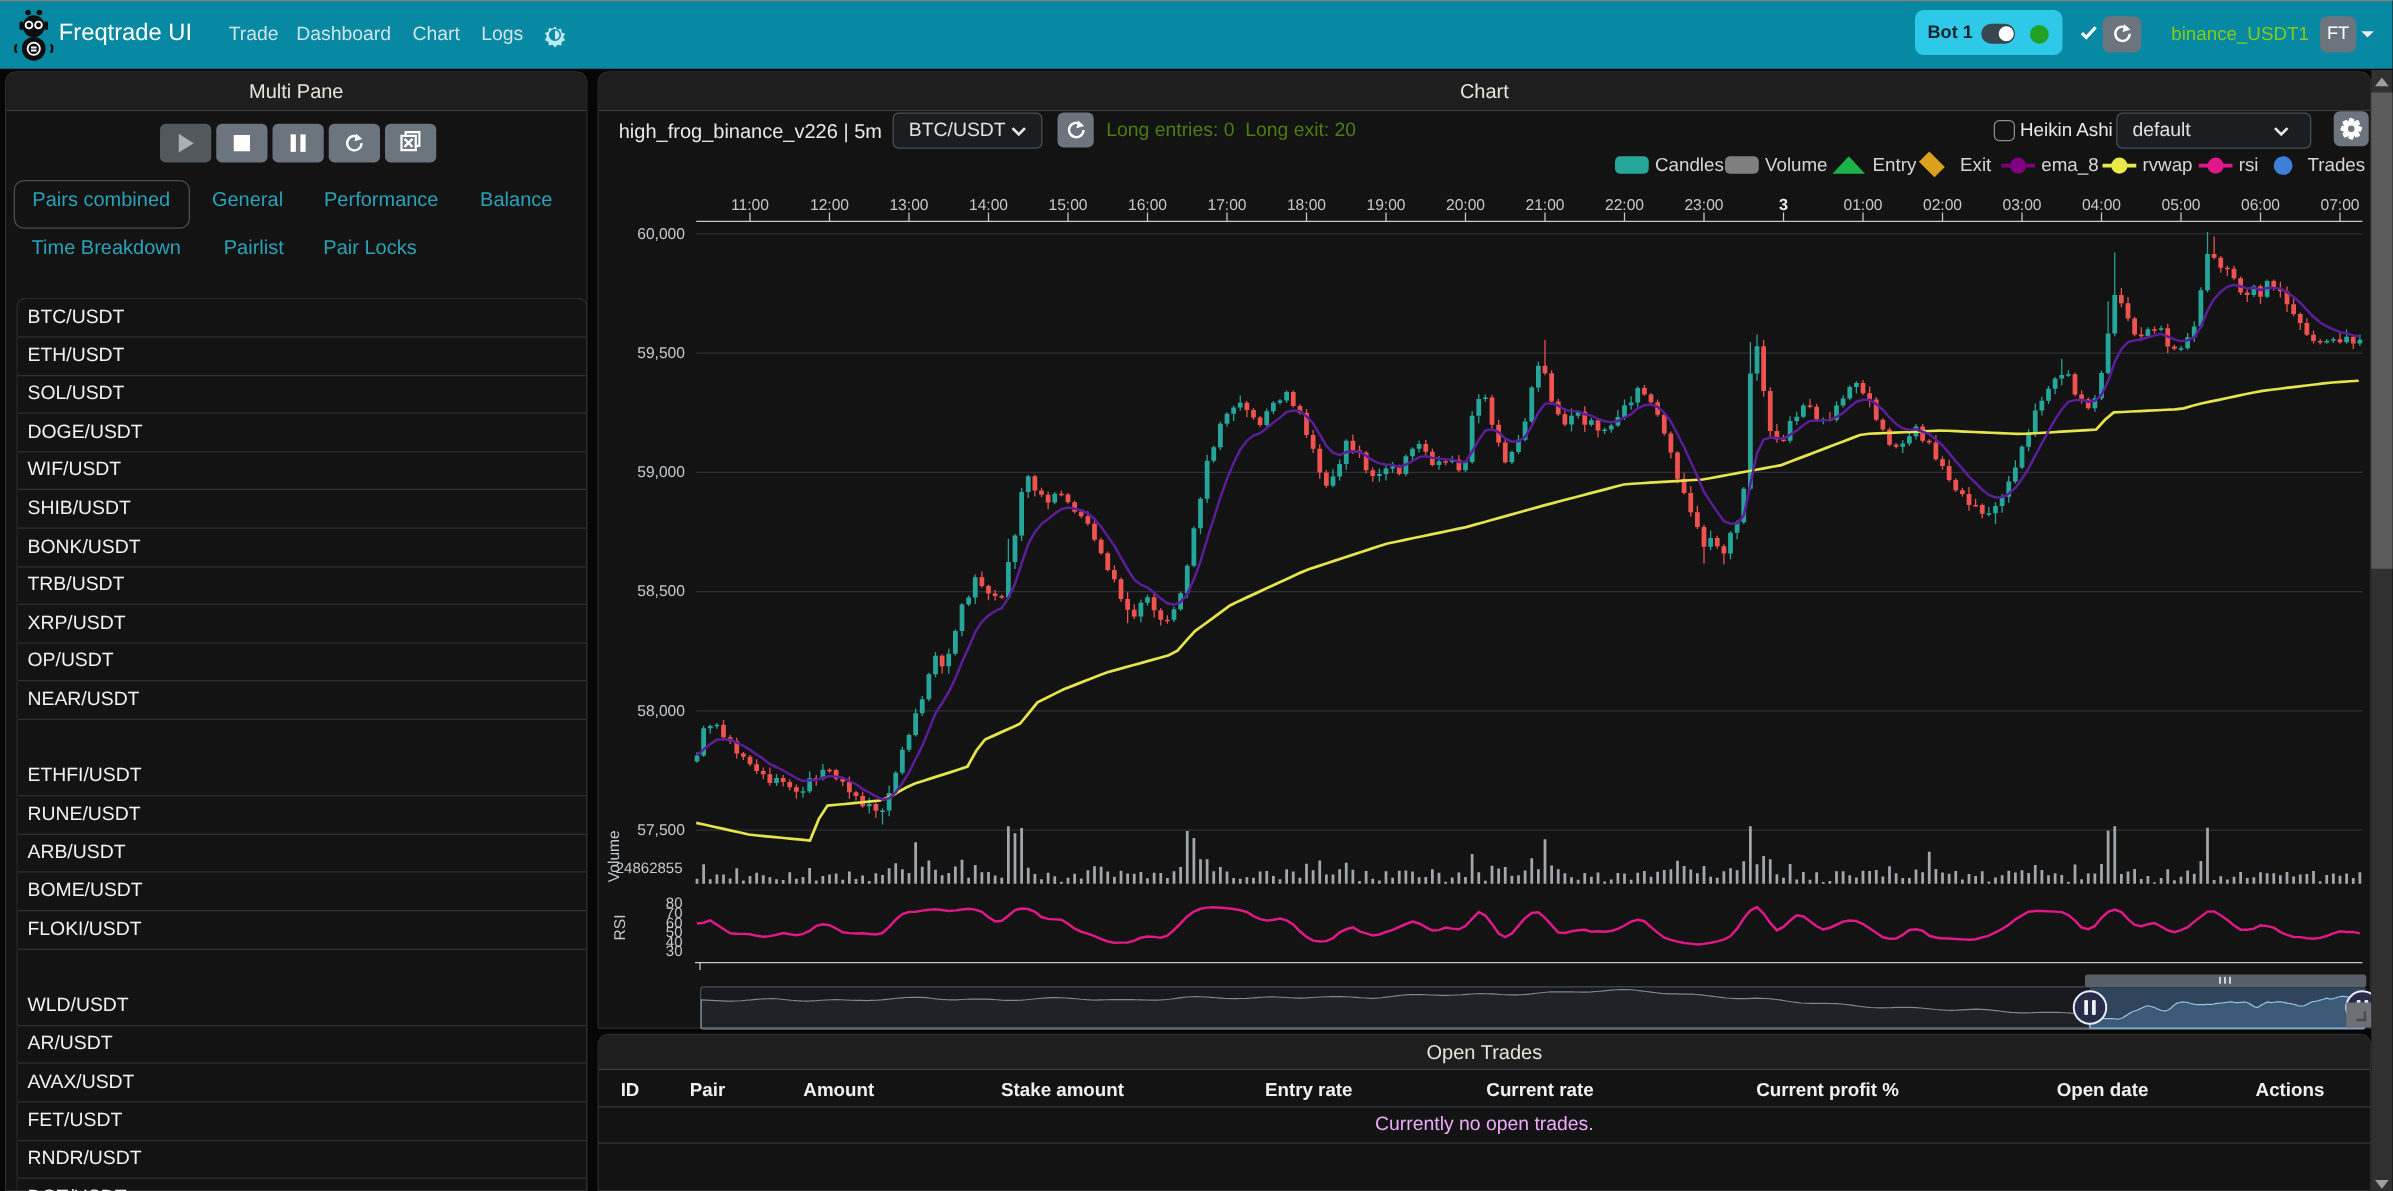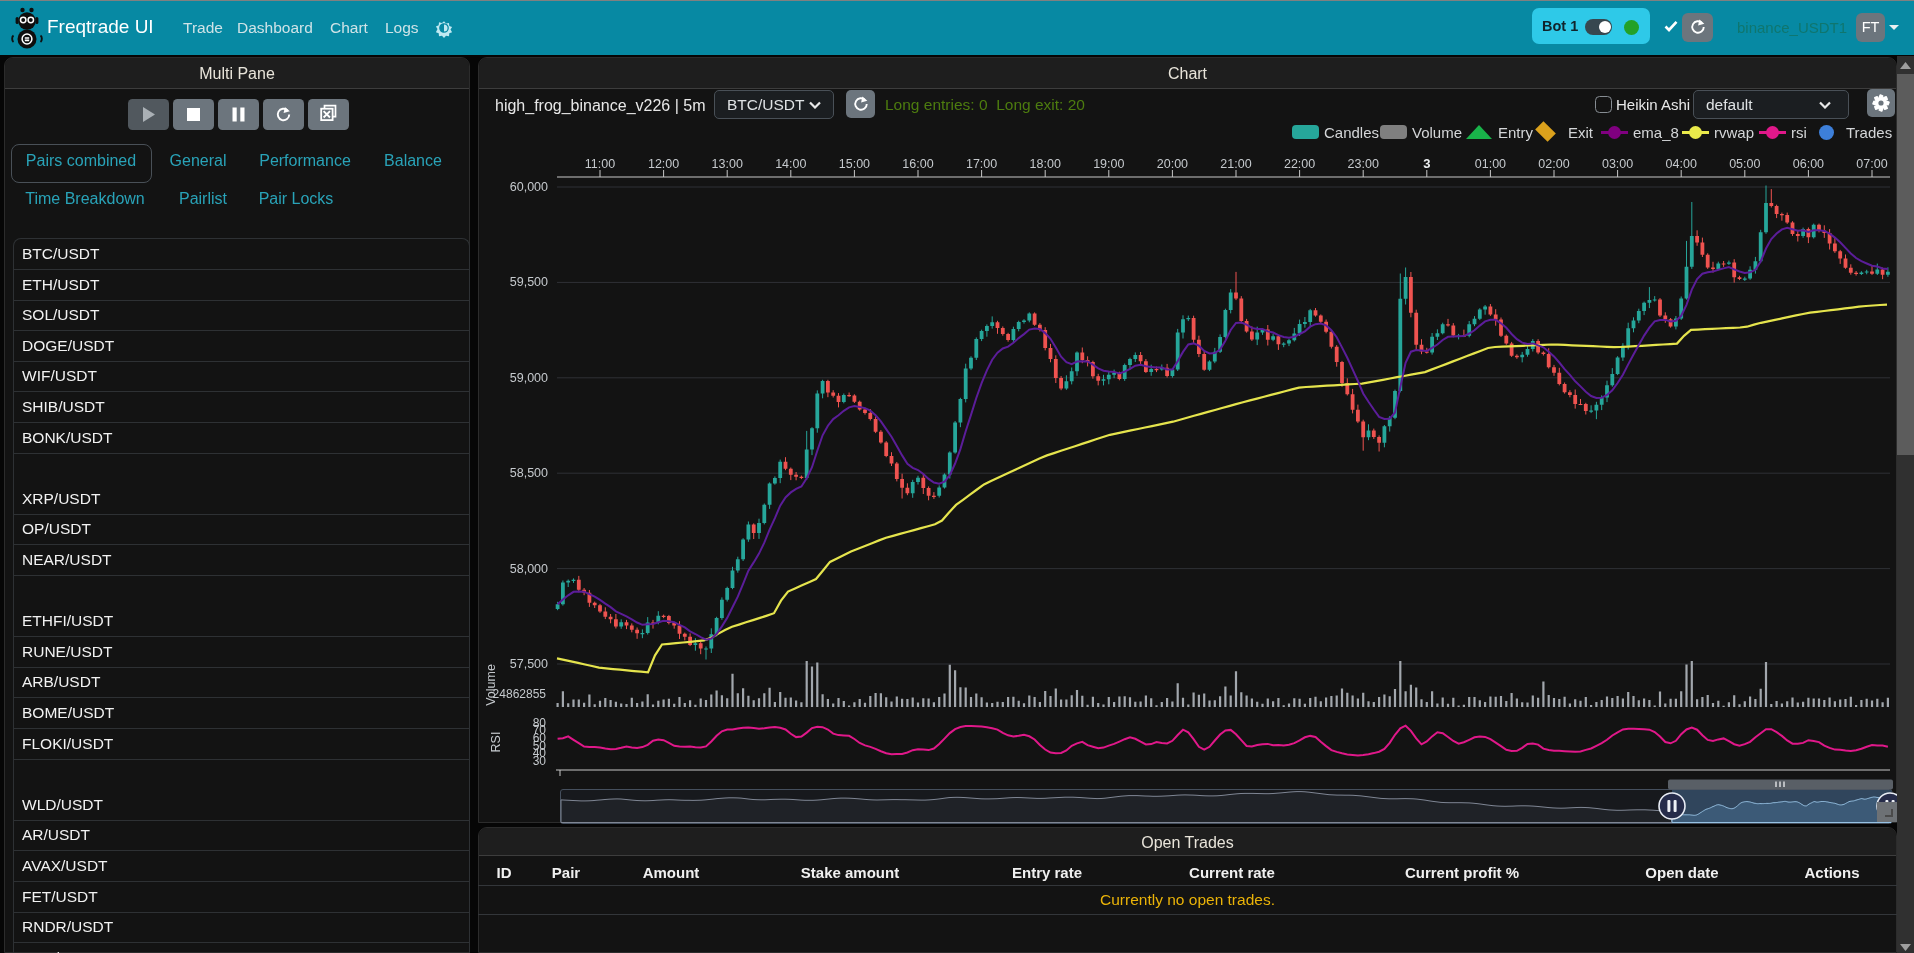--- a/index.html
+++ b/index.html
@@ -54,21 +54,21 @@
 <div class="abs" style="left:1599px;top:21px;width:12px;height:12px;background:#fff;border-radius:50%"></div>
 <div class="abs" style="left:1624px;top:20px;width:15px;height:15px;background:#23a127;border-radius:50%"></div>
 <svg class="abs" style="left:1664px;top:20px" width="14" height="12" viewBox="0 0 14 12">
     <path d="M1.5 6.5 5 10 12.5 1.8" stroke="#fff" stroke-width="2.6" fill="none"></path>
   </svg>
 <div class="abs" style="left:1682px;top:13px;width:31px;height:29px;background:#6c757d;border-radius:6px"></div>
 <svg class="abs" style="left:1690px;top:19px" width="16" height="16" viewBox="0 0 16 16">
     <path d="M12.06 3.94a5.75 5.75 0 1 0 1.69 4.06" fill="none" stroke="#fff" stroke-width="1.9"></path>
     <path d="M8.7 1.0 14.4 4.1 8.7 7.2z" fill="#fff" transform="rotate(12 11.5 4)"></path>
   </svg>
-<div class="abs" style="left:1737px;top:0;height:56px;line-height:55px;font-size:15px;color:#0f766e">binance_USDT1</div>
+<div class="abs" style="left:1737px;top:0;height:56px;line-height:55px;font-size:15px;color:#84cc16">binance_USDT1</div>
 <div class="abs" style="left:1856px;top:13px;width:29px;height:29px;background:#6c757d;border-radius:6px;text-align:center;line-height:29px;font-size:14.5px;color:#fff">FT</div>
 <div class="abs" style="left:1889px;top:25px;width:0;height:0;border-left:5px solid transparent;border-right:5px solid transparent;border-top:5.5px solid #e8eff1"></div>
 <div class="card" style="left:4px;top:57px;width:466px;height:896px">
 <div class="chead">Multi Pane</div>
 <div class="btn" style="left:123px;background:#51585e"></div>
 <svg class="abs" style="left:123px;top:41px" width="41" height="31" viewBox="0 0 41 31">
       <path d="M15 8v15l12-7.5z" fill="#aab0b5"></path>
     </svg>
 <div class="btn" style="left:168px;background:#6c757d"></div>
 <svg class="abs" style="left:168px;top:41px" width="41" height="31" viewBox="0 0 41 31">
@@ -101,20 +101,21 @@
 <div class="tab" style="left:198px;top:132px">Pairlist</div>
 <div class="tab" style="left:291px;top:132px">Pair Locks</div>
 <div class="abs" style="left:8px;top:180px;width:457px;height:716px;border:1px solid #2e3134;border-bottom:none;border-radius:8px 8px 0 0;overflow:hidden">
 <div class="pitem" style="left:0;top:0.0px">BTC/USDT</div>
 <div class="pitem" style="left:0;top:30.6px">ETH/USDT</div>
 <div class="pitem" style="left:0;top:61.2px">SOL/USDT</div>
 <div class="pitem" style="left:0;top:91.8px">DOGE/USDT</div>
 <div class="pitem" style="left:0;top:122.4px">WIF/USDT</div>
 <div class="pitem" style="left:0;top:153.0px">SHIB/USDT</div>
 <div class="pitem" style="left:0;top:183.6px">BONK/USDT</div>
+<div class="pitem" style="left:0;top:214.2px">TRB/USDT</div>
 <div class="pitem" style="left:0;top:244.8px">XRP/USDT</div>
 <div class="pitem" style="left:0;top:275.4px">OP/USDT</div>
 <div class="pitem" style="left:0;top:306.0px">NEAR/USDT</div>
 <div class="pitem" style="left:0;top:367.2px">ETHFI/USDT</div>
 <div class="pitem" style="left:0;top:397.8px">RUNE/USDT</div>
 <div class="pitem" style="left:0;top:428.4px">ARB/USDT</div>
 <div class="pitem" style="left:0;top:459.0px">BOME/USDT</div>
 <div class="pitem" style="left:0;top:489.6px">FLOKI/USDT</div>
 <div class="pitem" style="left:0;top:550.8px">WLD/USDT</div>
 <div class="pitem" style="left:0;top:581.4px">AR/USDT</div>
@@ -272,21 +273,21 @@
 <div class="th" style="left:504px">ID</div>
 <div class="th" style="left:566px">Pair</div>
 <div class="th" style="left:671px">Amount</div>
 <div class="th" style="left:850px">Stake amount</div>
 <div class="th" style="left:1047px">Entry rate</div>
 <div class="th" style="left:1232px">Current rate</div>
 <div class="th" style="left:1462px">Current profit %</div>
 <div class="th" style="left:1682px">Open date</div>
 <div class="th" style="left:1832px">Actions</div>
 <div class="abs" style="left:478px;top:885px;width:1419px;height:1px;background:#33363a"></div>
-<div class="abs" style="left:478px;top:886px;width:1419px;height:28px;line-height:28px;text-align:center;font-size:15.5px;color:#eab308">Currently no open trades.</div>
+<div class="abs" style="left:478px;top:886px;width:1419px;height:28px;line-height:28px;text-align:center;font-size:15.5px;color:#f0abfc">Currently no open trades.</div>
 <div class="abs" style="left:478px;top:914px;width:1419px;height:1px;background:#33363a"></div>
 <div class="abs" style="left:1897px;top:56px;width:17px;height:897px;background:#303030"></div>
 <div class="abs" style="left:1897px;top:74px;width:17px;height:381px;background:#5c5c5c"></div>
 <svg class="abs" style="left:1897px;top:60px" width="17" height="12" viewBox="0 0 17 12">
     <path d="M8.5 2 14 9H3z" fill="#9e9e9e"></path>
   </svg>
 <svg class="abs" style="left:1897px;top:941px" width="17" height="12" viewBox="0 0 17 12">
     <path d="M8.5 10 14 3H3z" fill="#9e9e9e"></path>
   </svg>
 <div class="abs" style="left:1877px;top:802px;width:20px;height:20px;background:#6d7175"></div>

